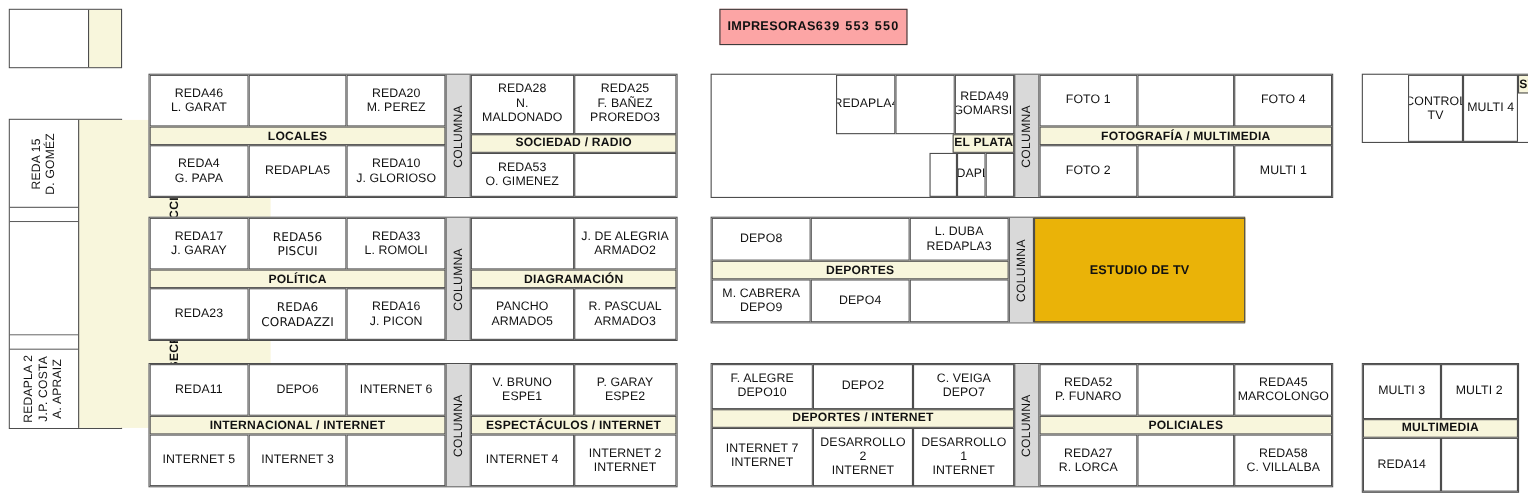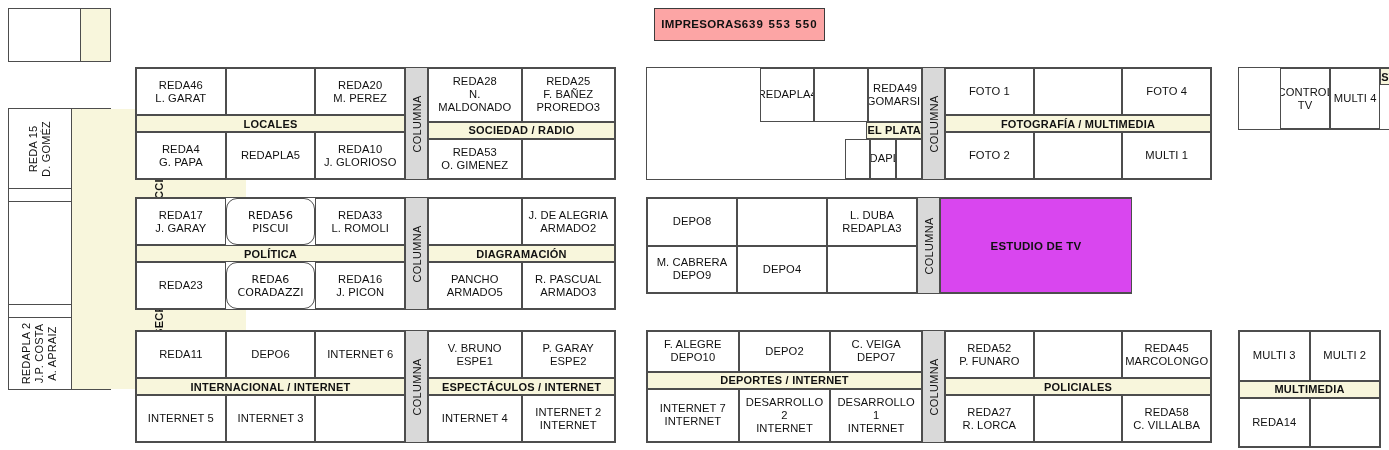--- a/index.html
+++ b/index.html
@@ -32,21 +32,21 @@
     justify-content: center;
     text-align: center;
     font-size: 11.2px;
     line-height: 13px;
     color: #111111;
     letter-spacing: .1px;
     overflow: hidden;
     padding: 1px 2px;
   }
   .cell .lines { display: block; }
-  .cell.alt { font-family: "DejaVu Sans", sans-serif; font-size: 11px; border-radius: 11px; }
+  .cell.alt { font-family: "DejaVu Sans", sans-serif; font-size: 11px; }
 
   
   .group {
     position: absolute;
     box-sizing: border-box;
     border: 1px solid #4d4d4d;
     background: #ffffff;
     display: flex;
     flex-direction: row;
   }
@@ -98,21 +98,21 @@
     transform: rotate(-90deg);
     white-space: nowrap;
     font-size: 11px;
     color: #111111;
     letter-spacing: .3px;
   }
 
   
   .studio {
     box-sizing: border-box;
-    background: #d946ef;
+    background: #eab308;
     border: 1px solid #4d4d4d;
     display: flex;
     align-items: center;
     justify-content: center;
     font-size: 11.5px;
     font-weight: bold;
     color: #111111;
     letter-spacing: .2px;
     flex: 0 0 192px;
   }
@@ -412,20 +412,21 @@
         <div class="cell">
             <span class="lines">DEPO8</span>
           </div>
         <div class="cell">
             <span class="lines"></span>
           </div>
         <div class="cell">
             <span class="lines">L. DUBA<br>REDAPLA3</span>
           </div>
       </div>
+      <div class="band">DEPORTES</div>
       <div class="row">
         <div class="cell">
             <span class="lines">M. CABRERA<br>DEPO9</span>
           </div>
         <div class="cell">
             <span class="lines">DEPO4</span>
           </div>
         <div class="cell">
             <span class="lines"></span>
           </div>

